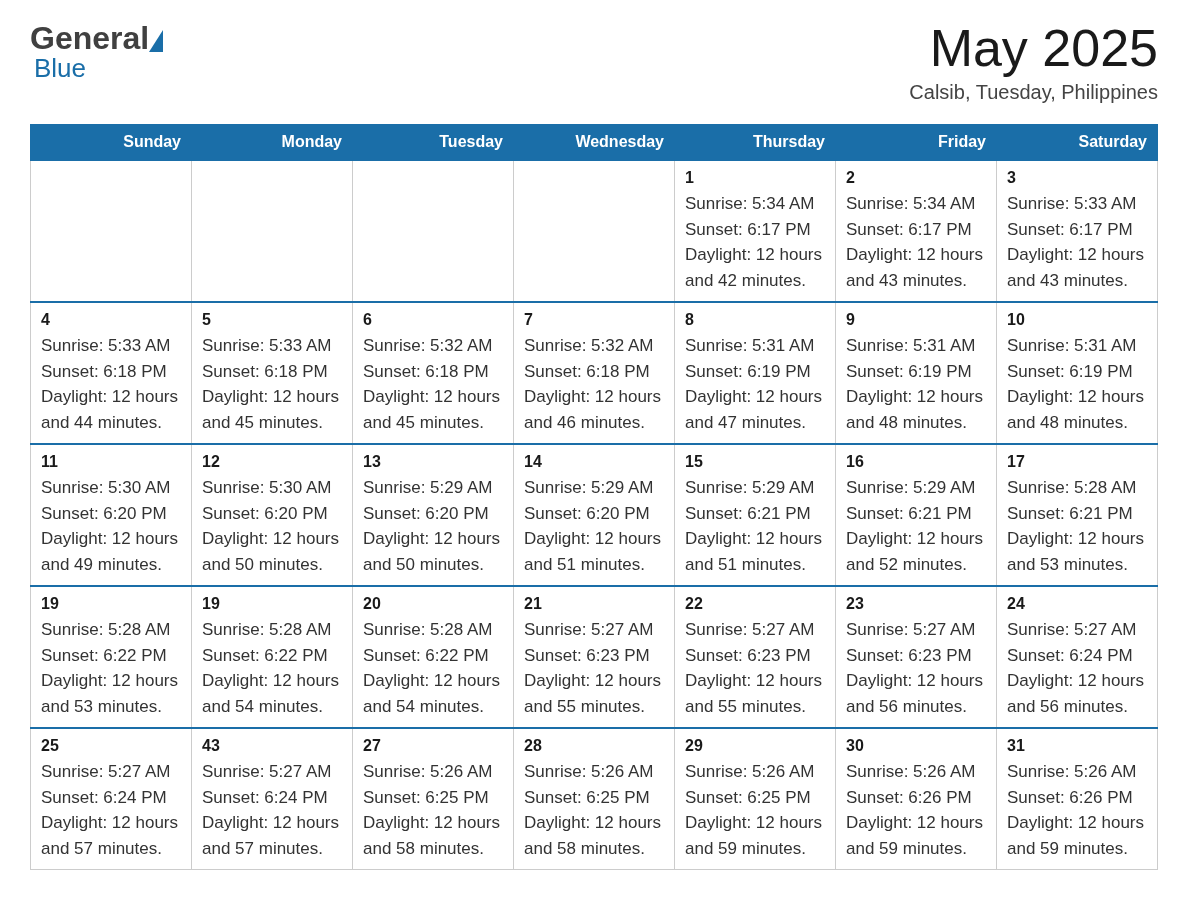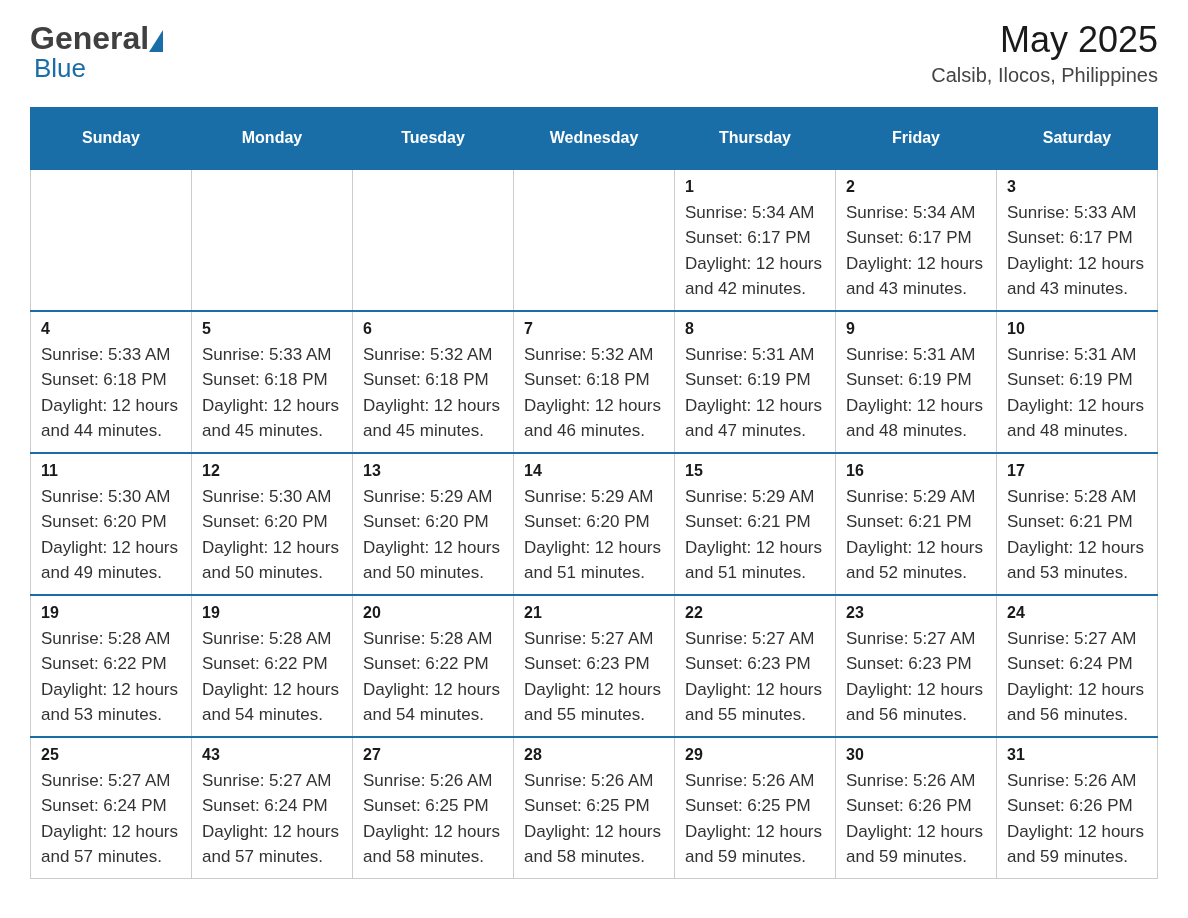--- a/index.html
+++ b/index.html
@@ -46,42 +46,42 @@
       font-size: 26px;
       font-weight: normal;
       color: #1a6ea8;
       margin-top: -4px;
       padding-left: 4px;
     }
     .title-block {
       text-align: right;
     }
     .month-year {
-      font-size: 36px;
+      font-size: 52px;
       font-weight: normal;
       color: #1a1a1a;
       line-height: 1.1;
     }
     .location {
       font-size: 20px;
       color: #444;
       margin-top: 4px;
     }
     .calendar {
       width: 100%;
       border-collapse: collapse;
       border: 1px solid #ccc;
     }
     .calendar th {
       background: #1a6ea8;
       color: #fff;
       font-size: 16px;
       font-weight: bold;
-      padding: 21px 10px;
-      text-align: center;
+      padding: 8px 10px;
+      text-align: right;
       border: 1px solid #1a6ea8;
     }
     .calendar td {
       vertical-align: top;
       padding: 8px 10px;
       border: 1px solid #ccc;
       width: calc(100% / 7);
       font-size: 13px;
       color: #222;
       min-height: 100px;
@@ -116,21 +116,21 @@
     <div class="logo-wrapper">
       <div class="logo-line1">
         <span class="logo-text-general">General</span>
         <div class="logo-triangle"></div>
       </div>
       <div class="logo-line2">Blue</div>
     </div>
   </div>
   <div class="title-block">
     <div class="month-year">May 2025</div>
-    <div class="location">Calsib, Ilocos, Philippines</div>
+    <div class="location">Calsib, Tuesday, Philippines</div>
   </div>
 </div>
 
 <table class="calendar">
   <thead>
     <tr>
 
     <th>Sunday</th>
         <th>Monday</th>
         <th>Tuesday</th>

